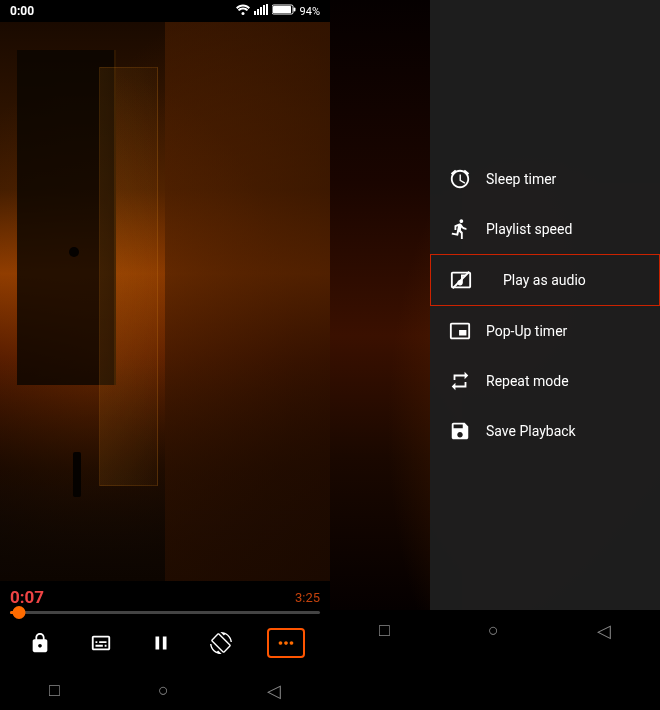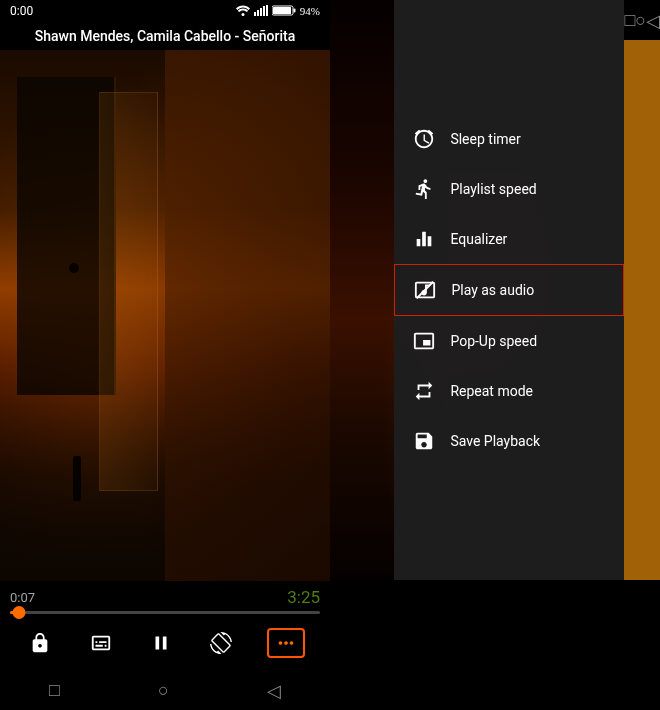--- a/index.html
+++ b/index.html
@@ -26,28 +26,27 @@
       display: flex;
       justify-content: space-between;
       align-items: center;
       padding: 4px 10px;
       height: 22px;
     }
 
     .status-time {
       color: #fff;
       font-size: 12px;
-      font-weight: 400;
+      font-weight: 700;
     }
 
     .status-icons {
       display: flex;
-      align-items: flex-start;
+      align-items: flex-end;
       gap: 4px;
-      font-family: Liberation Serif, serif;
     }
 
     .status-icon-item {
       color: #fff;
       font-size: 11px;
     }
 
     .song-title {
       color: #fff;
       font-size: 14px;
@@ -85,28 +84,28 @@
     }
 
     .time-row {
       display: flex;
       justify-content: space-between;
       align-items: center;
       margin-bottom: 4px;
     }
 
     .time-current {
-      color: #a3a3a3;
+      color: #ef4444;
+      font-size: 17px;
+      font-weight: 700;
+    }
+
+    .time-total {
+      color: #c2410c;
       font-size: 13px;
-      font-weight: 400;
-    }
-
-    .time-total {
-      color: #4d7c0f;
-      font-size: 17px;
     }
 
     .progress-bar-container {
       width: 100%;
       height: 3px;
       background: #444;
       border-radius: 2px;
       margin-bottom: 10px;
       position: relative;
     }
@@ -172,24 +171,24 @@
     }
 
     .nav-btn {
       color: #888;
       font-size: 18px;
     }
 
     
     .right-panel {
       width: 330px;
-      height: 580px;
-      background: #a16207;
-      display: flex;
-      flex-direction: row;
+      height: 650px;
+      background: #bef264;
+      display: flex;
+      flex-direction: column;
     }
 
     .right-video-bg {
       flex: 1;
       background: linear-gradient(180deg, #000 0%, #1a0d00 40%, #3d1500 60%, #2a1000 80%, #000 100%);
       position: relative;
       overflow: hidden;
     }
 
     .right-scene {
@@ -216,20 +215,21 @@
     .menu-item {
       display: flex;
       align-items: center;
       padding: 11px 16px;
       cursor: pointer;
       position: relative;
     }
 
     .menu-item.highlighted {
       border: 1.5px solid #cc2200;
+      gap: 16px;
     }
 
     .menu-icon {
       width: 28px;
       height: 28px;
       color: #fff;
       margin-right: 12px;
       display: flex;
       align-items: center;
       justify-content: center;
@@ -294,21 +294,20 @@
         <svg width="24" height="11" viewBox="0 0 24 11" fill="white">
           <rect x="0" y="1" width="21" height="9" rx="1.5" stroke="white" stroke-width="1" fill="none"></rect>
           <rect x="21.5" y="3.5" width="2" height="4" rx="1" fill="white"></rect>
           <rect x="1" y="2" width="18" height="7" rx="0.5" fill="white"></rect>
         </svg>
       </span>
       <span class="status-icon-item" style="font-size:11px;color:#fff;">94%</span>
     </div>
   </div>
 
-  <div class="song-title">Shawn Mendes, Camila Cabello - Señorita</div>
 
   <div class="video-area">
     <div class="kitchen-scene">
       <div class="scene-overlay"></div>
 
       <div style="position:absolute;bottom:0;left:0;right:0;height:40%;background:linear-gradient(180deg,transparent,#0d0500)"></div>
       <div style="position:absolute;top:5%;left:5%;width:30%;height:60%;background:rgba(10,5,0,0.8);border-right:2px solid rgba(80,40,0,0.5)"></div>
       <div style="position:absolute;top:0;right:0;width:50%;height:100%;background:linear-gradient(135deg,rgba(100,40,0,0.4),rgba(30,10,0,0.8))"></div>
       <div style="position:absolute;bottom:15%;left:22%;width:8px;height:45px;background:#050200;border-radius:2px"></div>
       <div style="position:absolute;bottom:58%;left:21%;width:10px;height:10px;background:#050200;border-radius:50%"></div>
@@ -388,46 +387,38 @@
       <div class="menu-item">
         <span class="menu-icon">
           <svg viewBox="0 0 24 24">
             <path d="M13.49 5.48c1.1 0 2-.9 2-2s-.9-2-2-2-2 .9-2 2 .9 2 2 2zm-3.6 13.9l1-4.4 2.1 2v6h2v-7.5l-2.1-2 .6-3c1.3 1.5 3.3 2.5 5.5 2.5v-2c-1.9 0-3.5-1-4.3-2.4l-1-1.6c-.4-.6-1-1-1.7-1-.3 0-.5.1-.8.1l-5.2 2.2v4.7h2v-3.4l1.8-.7-1.6 8.1-4.9-1-.4 2 7 1.4z"></path>
           </svg>
         </span>
         <span class="menu-label">Playlist speed</span>
       </div>
 
 
-      <div class="menu-item">
-        <span class="menu-icon">
-          <svg viewBox="0 0 24 24">
-            <path d="M10 20h4V4h-4v16zm-6 0h4v-8H4v8zM16 9v11h4V9h-4z"></path>
-          </svg>
-        </span>
-        <span class="menu-label">Equalizer</span>
-      </div>
 
       <div class="menu-item highlighted">
         <span class="menu-icon">
           <svg viewBox="0 0 24 24">
             <path d="M21 3H3c-1.1 0-2 .9-2 2v14c0 1.1.9 2 2 2h18c1.1 0 2-.9 2-2V5c0-1.1-.9-2-2-2zm0 16H3V5h18v14zM8 15c0-1.66 1.34-3 3-3 .35 0 .69.07 1 .18V6h5v2h-3v7.03c-.02 1.64-1.35 2.97-3 2.97-1.66 0-3-1.34-3-3z"></path>
             <line x1="3" y1="21" x2="21" y2="3" stroke="white" stroke-width="2"></line>
           </svg>
         </span>
         <span class="menu-label">Play as audio</span>
       </div>
 
       <div class="menu-item">
         <span class="menu-icon">
           <svg viewBox="0 0 24 24">
             <path d="M19 11h-8v6h8v-6zm4 8V4.98C23 3.88 22.1 3 21 3H3c-1.1 0-2 .88-2 1.98V19c0 1.1.9 2 2 2h18c1.1 0 2-.9 2-2zm-2 .02H3V4.97h18v14.05z"></path>
           </svg>
         </span>
-        <span class="menu-label">Pop-Up speed</span>
+        <span class="menu-label">Pop-Up timer</span>
       </div>
 
 
       <div class="menu-item">
         <span class="menu-icon">
           <svg viewBox="0 0 24 24">
             <path d="M7 7h10v3l4-4-4-4v3H5v6h2V7zm10 10H7v-3l-4 4 4 4v-3h12v-6h-2v4z"></path>
           </svg>
         </span>
         <span class="menu-label">Repeat mode</span>

